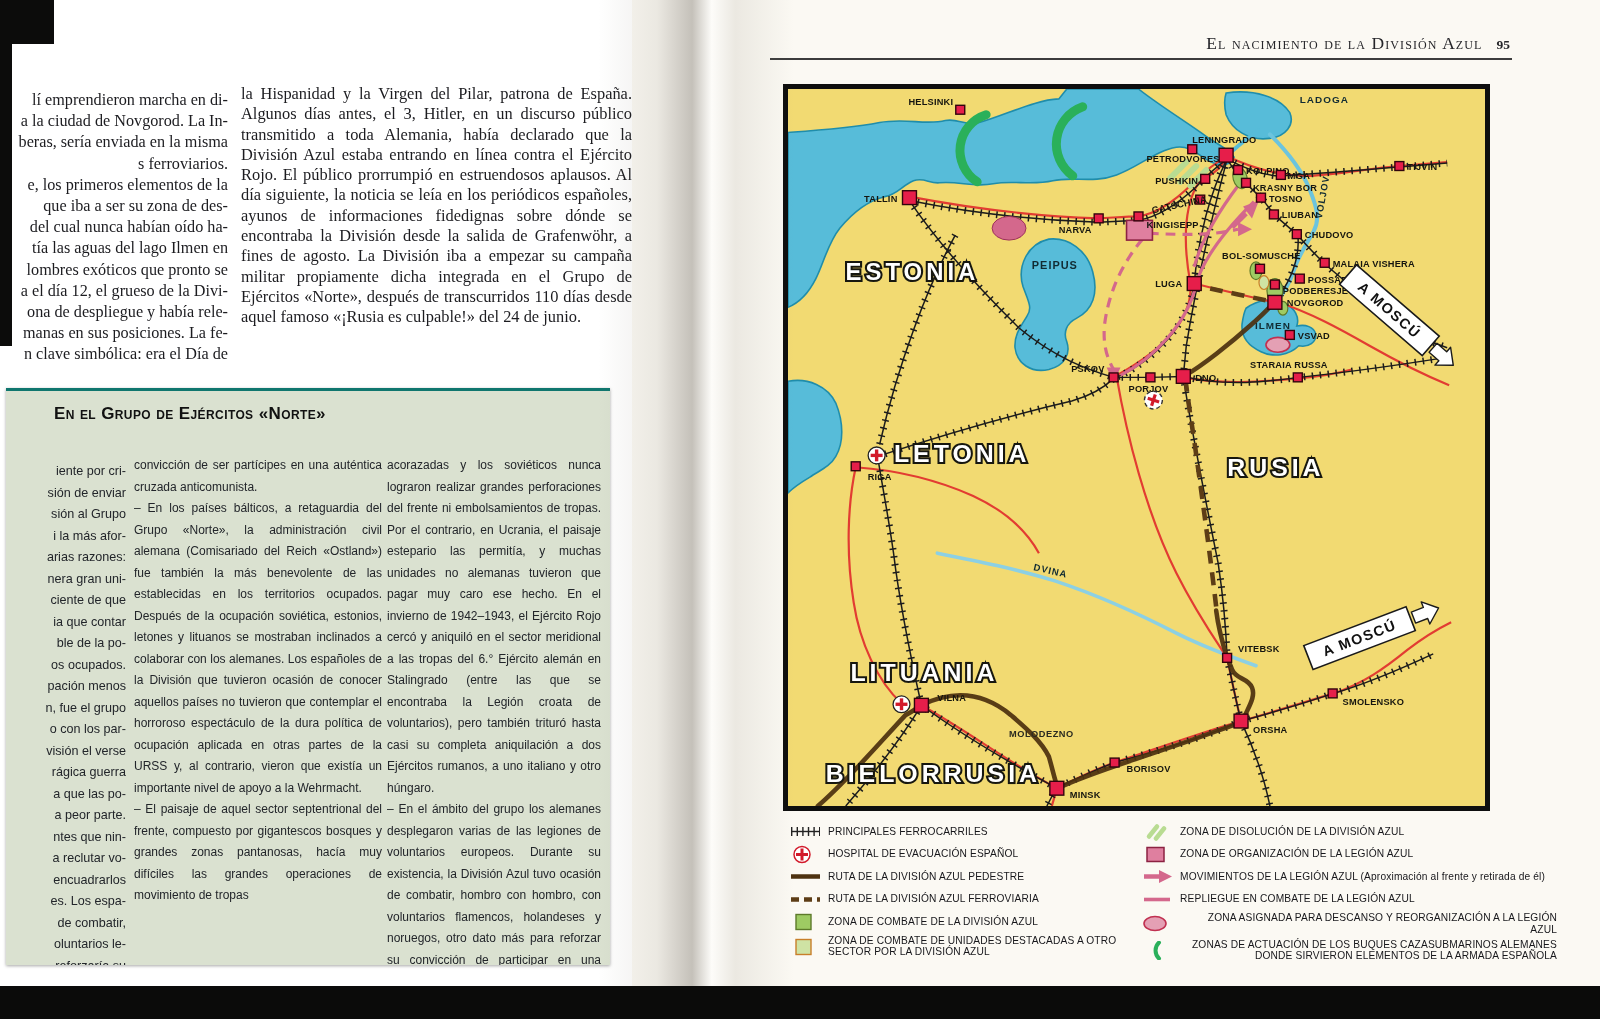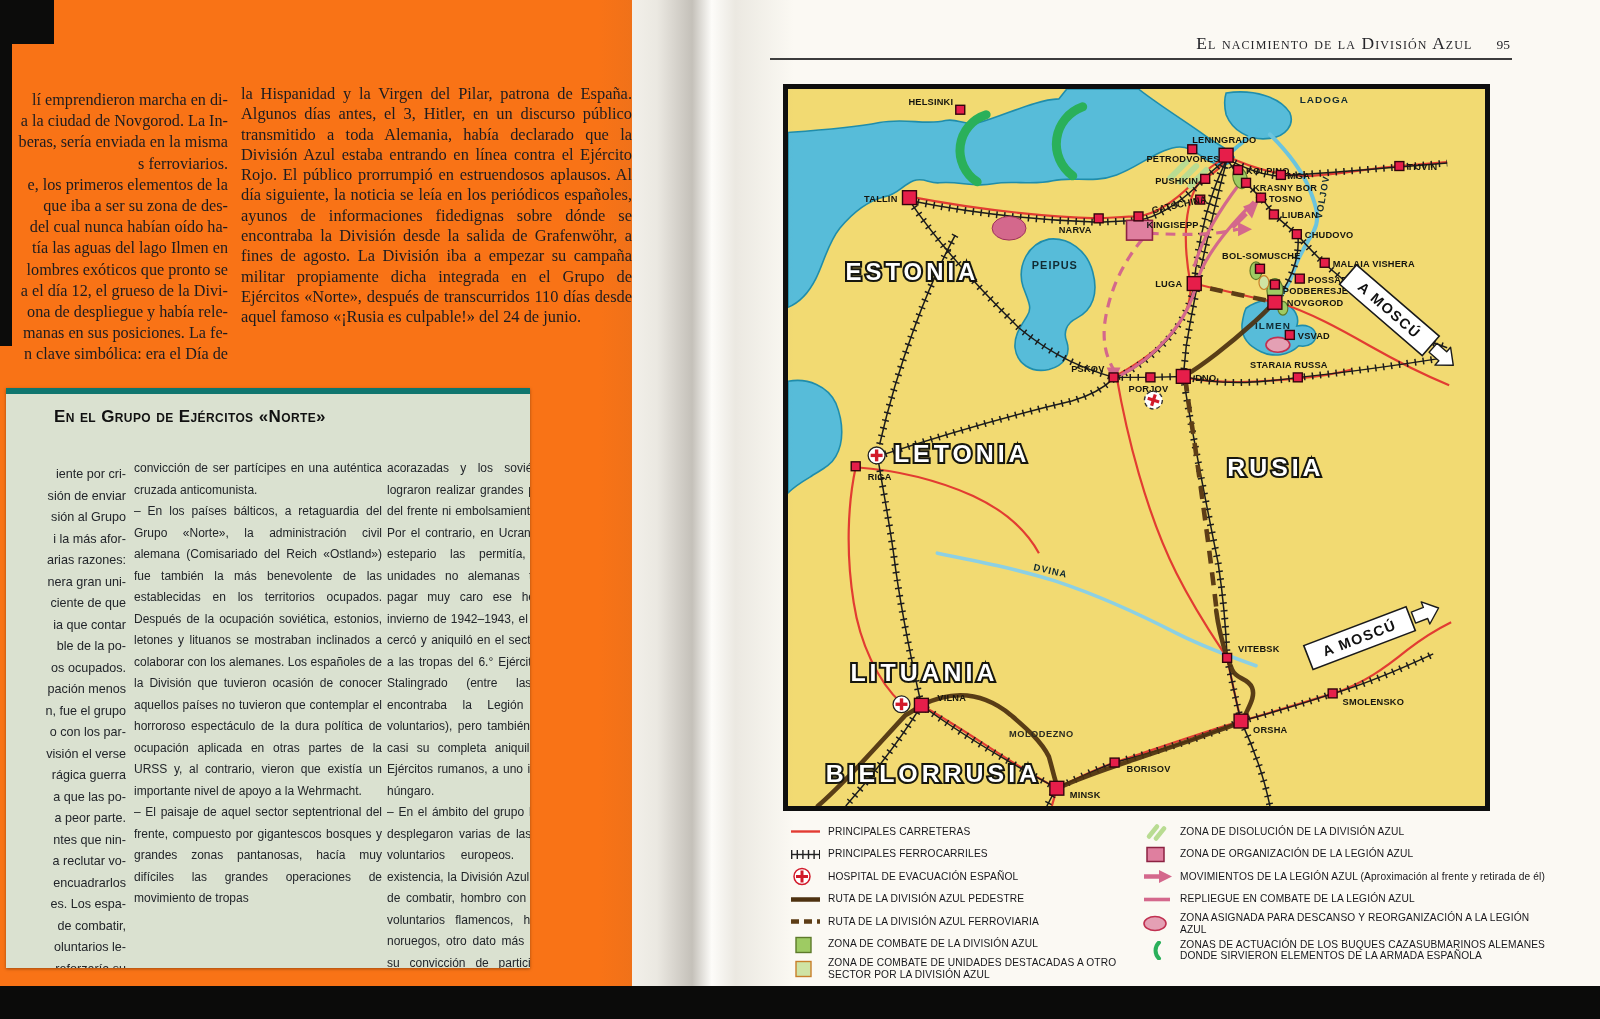--- a/index.html
+++ b/index.html
@@ -1,70 +1,70 @@
 <!DOCTYPE html>
 <html><head>
 <meta charset="utf-8">
 <style>
   html,body{margin:0;padding:0;}
   body{
     width:1600px;height:1019px;position:relative;overflow:hidden;
     background:#0d0d0c;
     font-family:"Liberation Serif",serif;
   }
-  .left-page{position:absolute;left:0;top:0;width:632px;height:986px;background:#f97316;}
+  .left-page{position:absolute;left:0;top:0;width:632px;height:986px;background:#ffffff;}
   .right-page{position:absolute;left:632px;top:0;width:968px;height:986px;background:#fbf9f3;}
   .gutter{position:absolute;left:598px;top:0;width:196px;height:986px;pointer-events:none;
     background:linear-gradient(90deg,rgba(0,0,0,0) 0%,rgba(95,88,74,0.10) 30%,rgba(70,62,52,0.30) 48%,rgba(255,255,255,0.5) 58%,rgba(120,112,98,0.12) 70%,rgba(0,0,0,0) 100%);}
   .bottom-edge{position:absolute;left:0;top:986px;width:1600px;height:33px;background:#0b0b0a;}
   .corner-black{position:absolute;left:0;top:0;width:54px;height:44px;background:#0c0c0b;}
   .edge-strip{position:absolute;left:0;top:0;width:12px;height:346px;background:#0c0c0b;}
 
   
   .col1{position:absolute;left:-6px;top:90px;width:234px;}
   .col1 .ln{height:21.2px;line-height:21.2px;font-size:16.2px;color:#1c1c20;text-align:right;white-space:nowrap;}
   .col2{position:absolute;left:241px;top:84px;width:391px;font-size:16.4px;line-height:20.3px;
         color:#1c1c20;text-align:justify;}
 
   
-  .side-box{position:absolute;left:6px;top:388px;width:524px;height:574px;background:#dae1d0;
-    border-top:6px solid #0f766e;box-shadow:0 1px 3px rgba(0,0,0,0.35);overflow:hidden;}
+  .side-box{position:absolute;left:6px;top:388px;width:604px;height:574px;background:#dae1d0;
+    border-top:3px solid #0f766e;box-shadow:0 1px 3px rgba(0,0,0,0.35);overflow:hidden;}
   .box-title{margin:13px 0 0 48px;font-family:"Liberation Sans",sans-serif;font-weight:bold;
     font-variant:small-caps;font-size:17px;letter-spacing:0.4px;color:#111;}
   .box-cols{position:absolute;left:0;top:64px;width:604px;}
   .box-colA{position:absolute;left:-8px;top:6px;width:128px;}
   .box-colA .ln{height:21.5px;line-height:21.5px;font-family:"Liberation Sans",sans-serif;
     font-size:12.6px;color:#22252a;text-align:right;white-space:nowrap;}
   .box-colB{position:absolute;left:128px;top:0;width:248px;}
   .box-colC{position:absolute;left:381px;top:0;width:214px;}
   .box-para{font-family:"Liberation Sans",sans-serif;font-size:12px;line-height:21.5px;
     color:#22252a;text-align:justify;white-space:pre-line;}
 
   
   .hdr{position:absolute;left:783px;top:33px;width:727px;text-align:right;color:#26262a;white-space:nowrap;}
   .hdr .t{font-variant:small-caps;font-size:17.5px;letter-spacing:1.1px;}
-  .hdr .n{font-size:13.5px;margin-left:20px;font-weight:normal;}
+  .hdr .n{font-size:13.5px;margin-left:10px;font-weight:bold;}
   .hdr-rule{position:absolute;left:770px;top:58px;width:742px;height:2px;background:#3c3c3c;}
 
   
   .map-frame{position:absolute;left:783px;top:84px;width:697px;height:717px;
     border:5px solid #0e0e0e;background:#bef264;}
   .map-frame svg{display:block;width:697px;height:717px;}
   .city-label{font-family:"Liberation Sans",sans-serif;font-weight:bold;font-size:9.3px;fill:#15150f;letter-spacing:0.2px;}
   .region-label{font-family:"Liberation Sans",sans-serif;font-weight:bold;fill:#ffffff;
     stroke:#17170f;stroke-width:4.2px;paint-order:stroke;letter-spacing:4px;}
   .water-label{font-family:"Liberation Sans",sans-serif;font-weight:bold;fill:#112b33;letter-spacing:1px;}
   .town-label{font-family:"Liberation Sans",sans-serif;font-weight:bold;font-size:9.3px;fill:#2a2a20;letter-spacing:0.5px;}
   .banner-text{font-family:"Liberation Sans",sans-serif;font-weight:bold;font-size:14.5px;fill:#101010;letter-spacing:1.5px;}
 
   
   .legend{position:absolute;left:790px;top:822px;width:770px;display:flex;}
   .lg-col{display:flex;flex-direction:column;}
   .lg-col-left{width:352px;}
-  .lg-col-right{width:415px;}
+  .lg-col-right{width:415px;text-align:right;}
   .lg-row{display:flex;align-items:center;margin-bottom:3.5px;}
   .lg-icon{width:32px;height:19px;flex:0 0 32px;margin-right:6px;}
   .lg-label{font-family:"Liberation Sans",sans-serif;font-size:10.2px;line-height:11.5px;
     color:#17171b;letter-spacing:0.15px;}
 </style>
 </head>
 <body>
 
 <div class="left-page">
   <div class="col1">
@@ -374,26 +374,20 @@
     <text class="banner-text" text-anchor="middle" x="0" y="5">A MOSCÚ</text>
     <polygon points="58,-6 71,-6 71,-12 85,0 71,12 71,6 58,6" fill="#ffffff" stroke="#1a1a1a" stroke-width="1.4" stroke-linejoin="round"></polygon>
   </g>
 </svg>
 </div>
 
 <div class="legend">
   <div class="lg-col lg-col-left" id="legend-left">
       <div class="lg-row">
         <svg viewBox="0 0 32 18" class="lg-icon">
-          <line x1="1" y1="9" x2="30" y2="9" stroke="#e23c32" stroke-width="2.4"></line>
-        </svg>
-        <div class="lg-label">PRINCIPALES CARRETERAS</div>
-      </div>
-      <div class="lg-row">
-        <svg viewBox="0 0 32 18" class="lg-icon">
           <line x1="1" y1="9" x2="30" y2="9" stroke="#222" stroke-width="9" stroke-dasharray="1.4,4.2"></line>
           <line x1="1" y1="9" x2="30" y2="9" stroke="#222" stroke-width="1.4"></line>
         </svg>
         <div class="lg-label">PRINCIPALES FERROCARRILES</div>
       </div>
       <div class="lg-row">
         <svg viewBox="0 0 32 18" class="lg-icon">
           <circle cx="12" cy="9" r="8" fill="#fff" stroke="#d21a2a" stroke-width="1.5"></circle>
           <g stroke="#d21a2a" stroke-width="3">
             <line x1="6" y1="9" x2="18" y2="9"></line>

